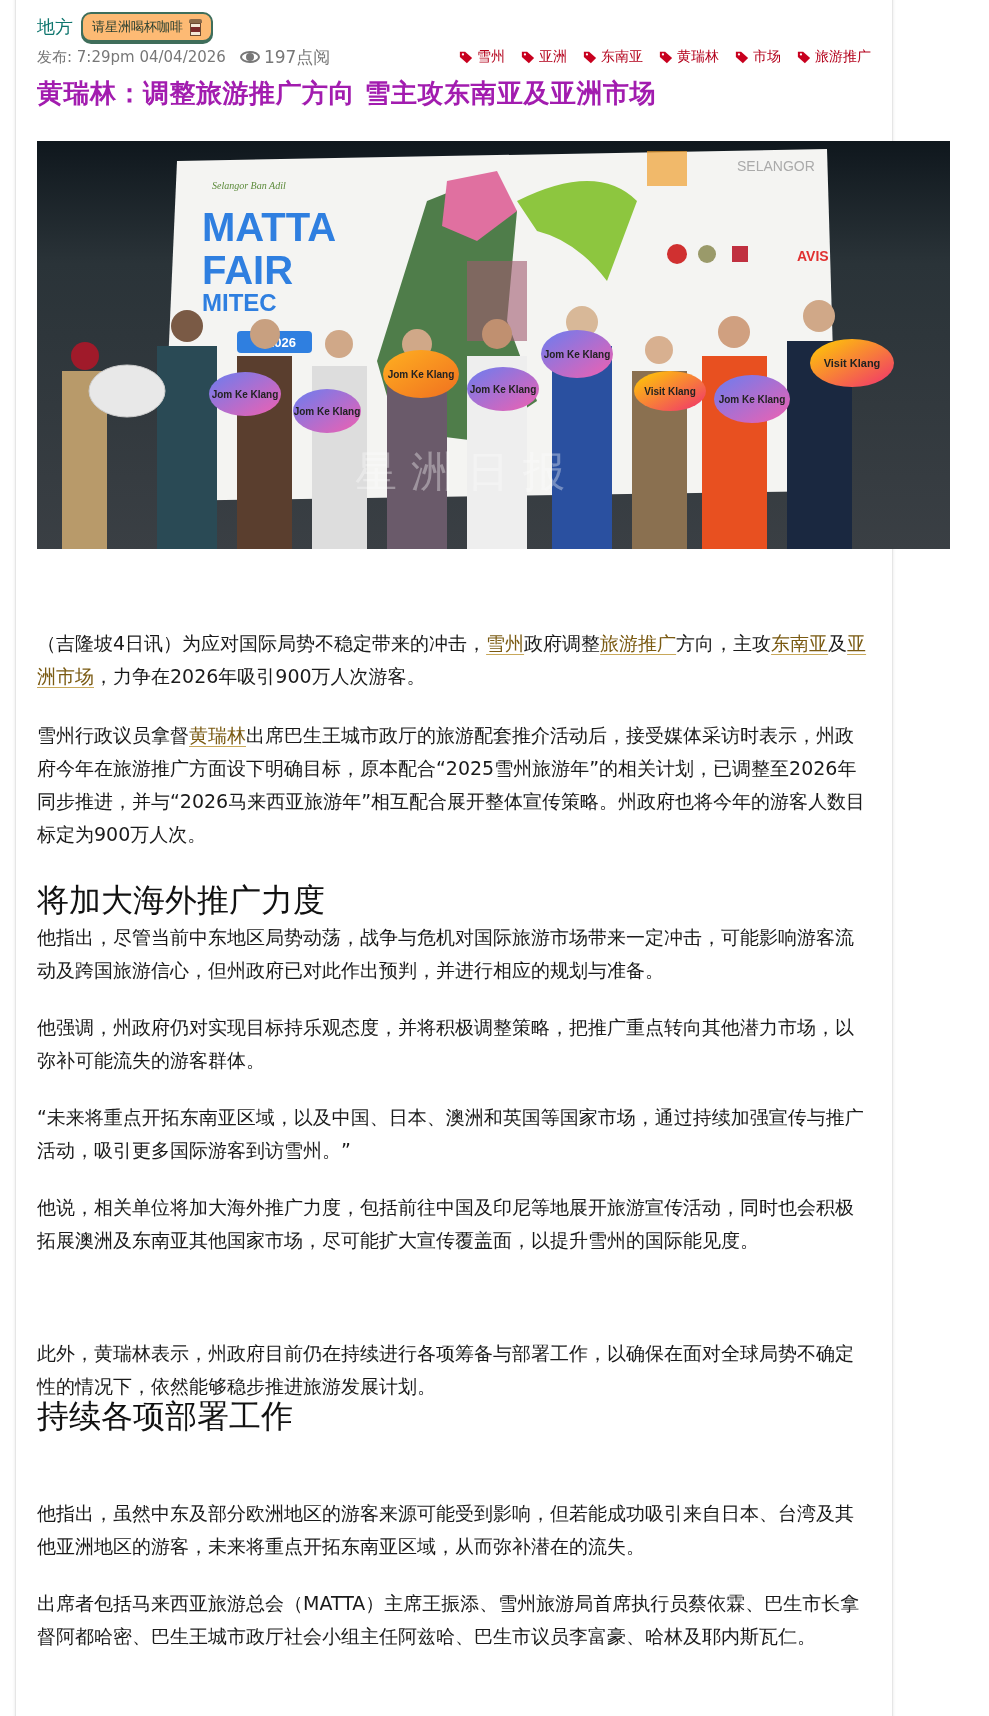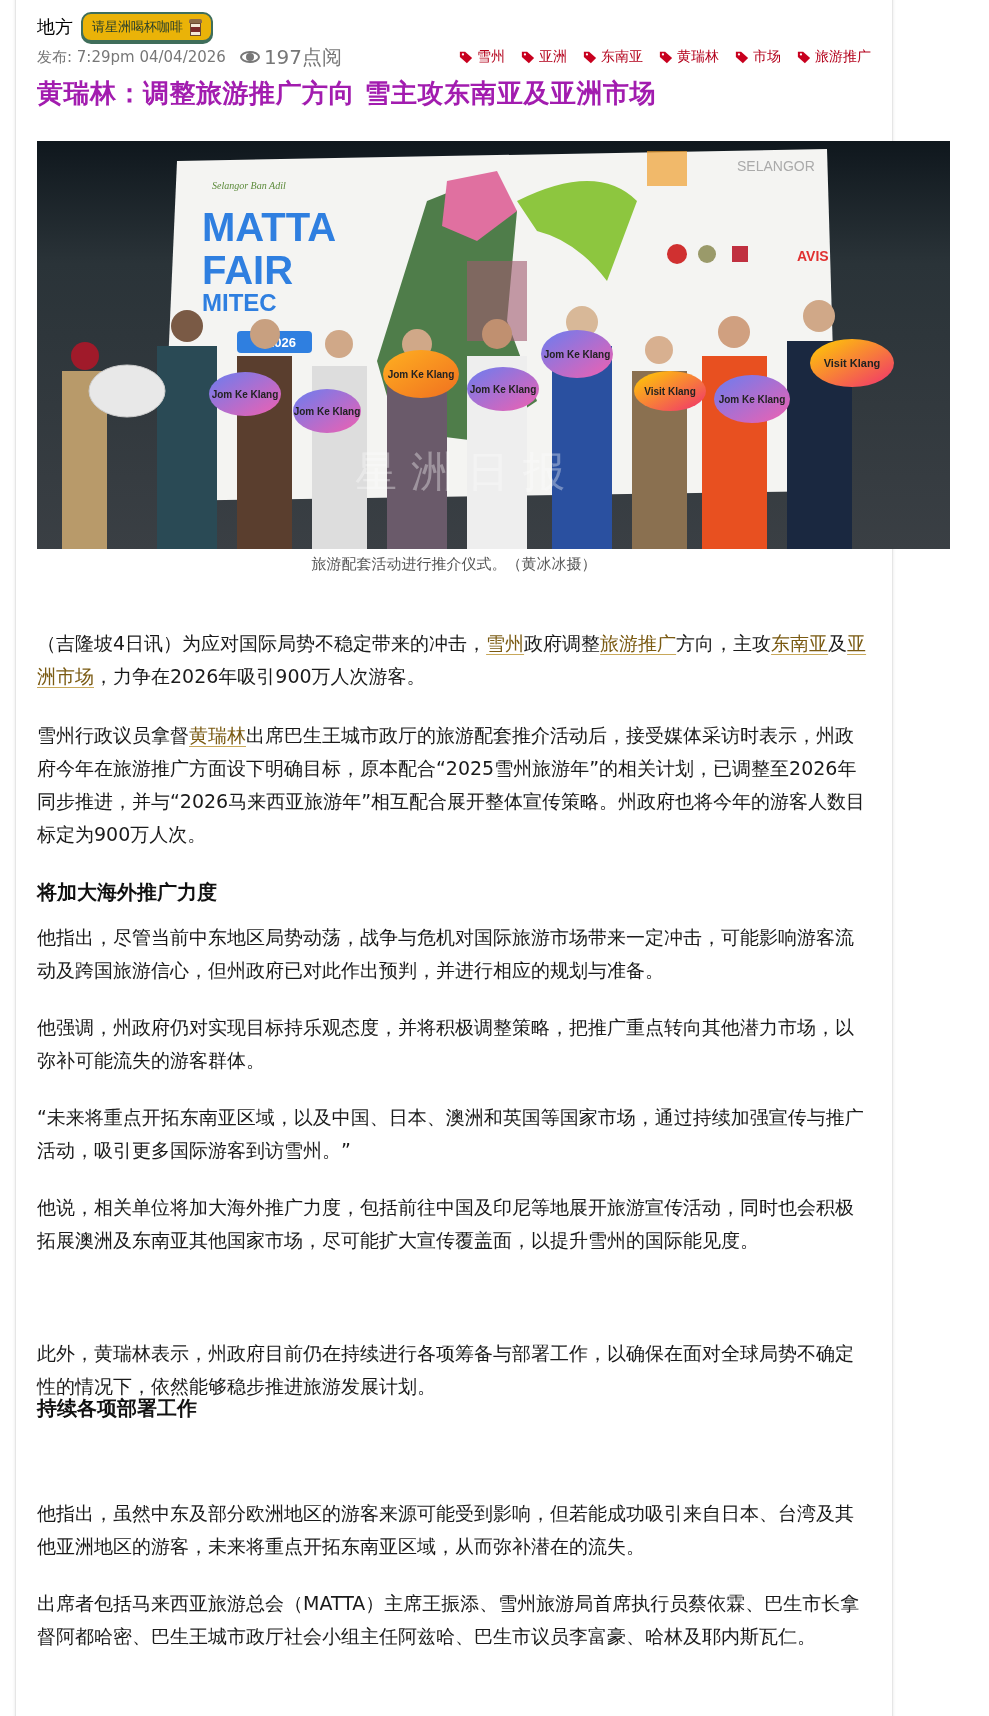--- a/index.html
+++ b/index.html
@@ -4,47 +4,47 @@
 <style>
   html, body { margin:0; padding:0; background:#ffffff; }
   body { width:989px; height:1716px; position:relative; overflow:hidden;
          font-family:"DejaVu Sans","Liberation Sans",sans-serif; color:#1a1a1a; }
   .card { position:absolute; left:15px; top:-2px; width:876px; height:1730px;
           background:#fff; border-left:1px solid #e6e6e6; border-right:1px solid #e6e6e6;
           box-shadow: 0 0 3px rgba(0,0,0,0.10); }
   .inner { position:absolute; left:21px; right:21px; top:0; }
 
   .cat-row { position:absolute; top:13px; left:0; height:32px; display:flex; align-items:center; }
-  .category { font-size:18px; color:#000000; margin-right:8px; }
+  .category { font-size:18px; color:#0f766e; margin-right:8px; }
   .coffee-btn { display:inline-flex; align-items:center; gap:6px; height:26px; padding:0 9px;
-                border:2px solid #3f6e5b; border-radius:10px; background:#eab308;
+                border:2px solid #3f6e5b; border-radius:10px; background:#fdba74;
                 box-shadow: 0 2px 0 #3f6e5b; font-size:13px; color:#1f3a2e; cursor:pointer; }
   .cup-icon { width:13px; height:17px; position:relative; display:inline-block; }
   .cup-icon .lid { position:absolute; left:0; top:0; width:13px; height:4px; background:#8a6a4a; border-radius:2px 2px 0 0; }
   .cup-icon .body { position:absolute; left:1px; top:4px; width:11px; height:13px; background:#f3e8d8; border:1px solid #6b4a33; box-sizing:border-box; }
   .cup-icon .band { position:absolute; left:2px; top:8px; width:9px; height:5px; background:#7a2b2b; }
 
   .meta-row { position:absolute; top:48px; left:0; right:0; height:22px; display:flex; align-items:center; }
   .publish { font-size:15px; color:#777; }
-  .views { display:inline-flex; align-items:center; gap:4px; margin-left:14px; font-size:20px; color:#777; }
+  .views { display:inline-flex; align-items:center; gap:4px; margin-left:14px; font-size:17px; color:#777; }
   .eye-icon { width:20px; height:12px; position:relative; display:inline-block; }
   .eye-icon .outer { position:absolute; inset:0; border:2px solid #777; border-radius:50%; box-sizing:border-box; }
   .eye-icon .pupil { position:absolute; left:6px; top:2px; width:8px; height:8px; background:#777; border-radius:50%; }
   .tags { margin-left:auto; display:flex; gap:16px; align-items:center; }
   .tag { display:inline-flex; align-items:center; gap:4px; font-size:14px; color:#b3001b; text-decoration:none; cursor:pointer; }
   .tag-icon { width:14px; height:14px; display:inline-block; }
 
   .title { position:absolute; top:78px; left:0; right:0; margin:0; font-size:26px; font-weight:bold; color:#a21caf; letter-spacing:0.5px; }
 
   .photo { position:absolute; top:143px; left:0; width:913px; height:408px; overflow:hidden; background:#1f2328; }
   .caption { position:absolute; top:555px; left:-10px; right:-10px; text-align:center; font-size:15px; color:#555; line-height:22px; }
 
   .body-text { position:absolute; left:0; right:0; font-size:19px; line-height:33px; color:#1a1a1a; margin:0; }
   .body-text a { color:#7a5a12; text-decoration:underline; text-decoration-color:#c8a85a; text-underline-offset:4px; cursor:pointer; }
-  .h2 { position:absolute; left:0; font-size:20px; font-weight:bold; color:#111; margin:0; }
+  .h2 { position:absolute; left:0; font-size:32px; font-weight:normal; color:#111; margin:0; }
 </style>
 </head>
 <body>
 
 <div class="card">
   <div class="inner">
 
     <div class="cat-row">
       <span class="category">地方</span>
       <span class="coffee-btn">
@@ -197,21 +197,20 @@
           <ellipse cx="715" cy="258" rx="38" ry="24" fill="url(#sign1)"></ellipse>
           <text x="715" y="262" font-size="10" fill="#222">Jom Ke Klang</text>
           <ellipse cx="815" cy="222" rx="42" ry="24" fill="url(#sign3)"></ellipse>
           <text x="815" y="226" font-size="11" fill="#222">Visit Klang</text>
         </g>
         <text x="430" y="345" font-size="42" fill="#ffffff" opacity="0.35" text-anchor="middle" font-family="DejaVu Sans, sans-serif" letter-spacing="14">星洲日报</text>
       </svg>
     </div>
 
     <div class="caption">
-      <div>旅游配套活动进行推介仪式。（黄冰冰摄）</div>
     </div>
 
     <p class="body-text" style="top:629px;"><span>（吉隆坡4日讯）为应对国际局势不稳定带来的冲击，</span><a>雪州</a><span>政府调整</span><a>旅游推广</a><span>方向，主攻</span><a>东南亚</a><span>及</span><a>亚洲市场</a><span>，力争在2026年吸引900万人次游客。</span></p>
 
     <p class="body-text" style="top:721px;"><span>雪州行政议员拿督</span><a>黄瑞林</a><span>出席巴生王城市政厅的旅游配套推介活动后，接受媒体采访时表示，州政府今年在旅游推广方面设下明确目标，原本配合“2025雪州旅游年”的相关计划，已调整至2026年同步推进，并与“2026马来西亚旅游年”相互配合展开整体宣传策略。州政府也将今年的游客人数目标定为900万人次。</span></p>
 
     <h2 class="h2" style="top:881px;">将加大海外推广力度</h2>
     <p class="body-text" style="top:923px;">他指出，尽管当前中东地区局势动荡，战争与危机对国际旅游市场带来一定冲击，可能影响游客流动及跨国旅游信心，但州政府已对此作出预判，并进行相应的规划与准备。</p>
     <p class="body-text" style="top:1013px;">他强调，州政府仍对实现目标持乐观态度，并将积极调整策略，把推广重点转向其他潜力市场，以弥补可能流失的游客群体。</p>
     <p class="body-text" style="top:1103px;">“未来将重点开拓东南亚区域，以及中国、日本、澳洲和英国等国家市场，通过持续加强宣传与推广活动，吸引更多国际游客到访雪州。”</p>

